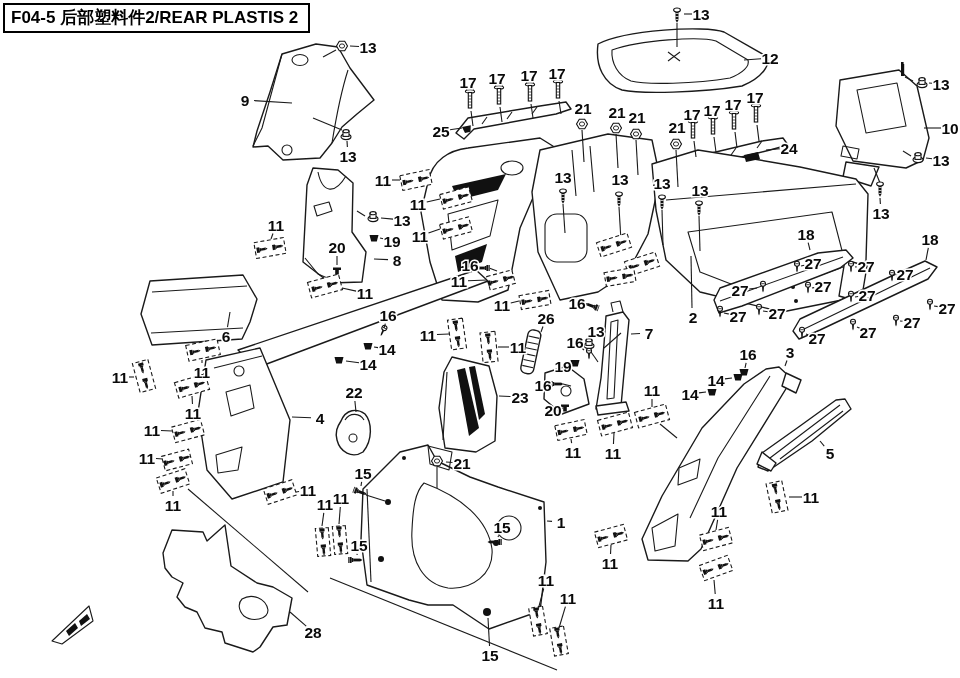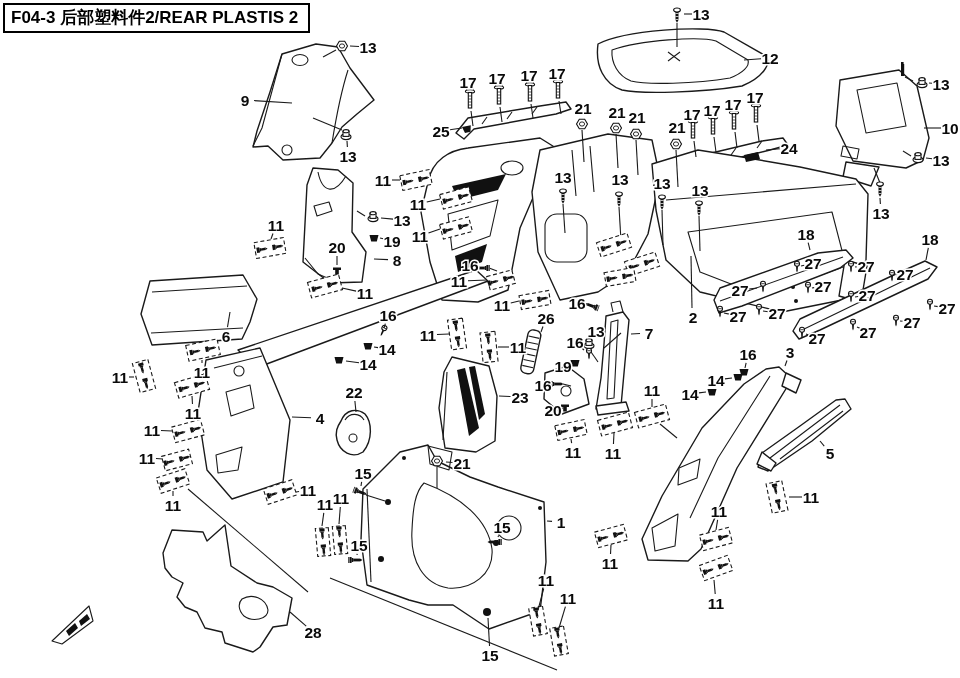--- a/index.html
+++ b/index.html
@@ -641,14 +641,14 @@
         <text x="502" y="532.5" class="lbl">15</text>
         <line x1="489.514222677865" y1="646.0131195405024" x2="488" y2="618" class="ln"></line>
         <text x="490" y="660.5" class="lbl">15</text>
         <line x1="453.017526793654" y1="462.43859542460336" x2="446" y2="462" class="ln"></line>
         <text x="462" y="468.5" class="lbl">21</text>
         <line x1="589.636038969321" y1="337.3639610306789" x2="589" y2="338" class="ln"></line>
         <text x="596" y="336.5" class="lbl">13</text>
       </g>
   </svg>
 
-  <div class="title-box">F04-3 后部塑料件2/REAR PLASTIS 2</div>
+  <div class="title-box">F04-5 后部塑料件2/REAR PLASTIS 2</div>
 </div>
 
 </body></html>

